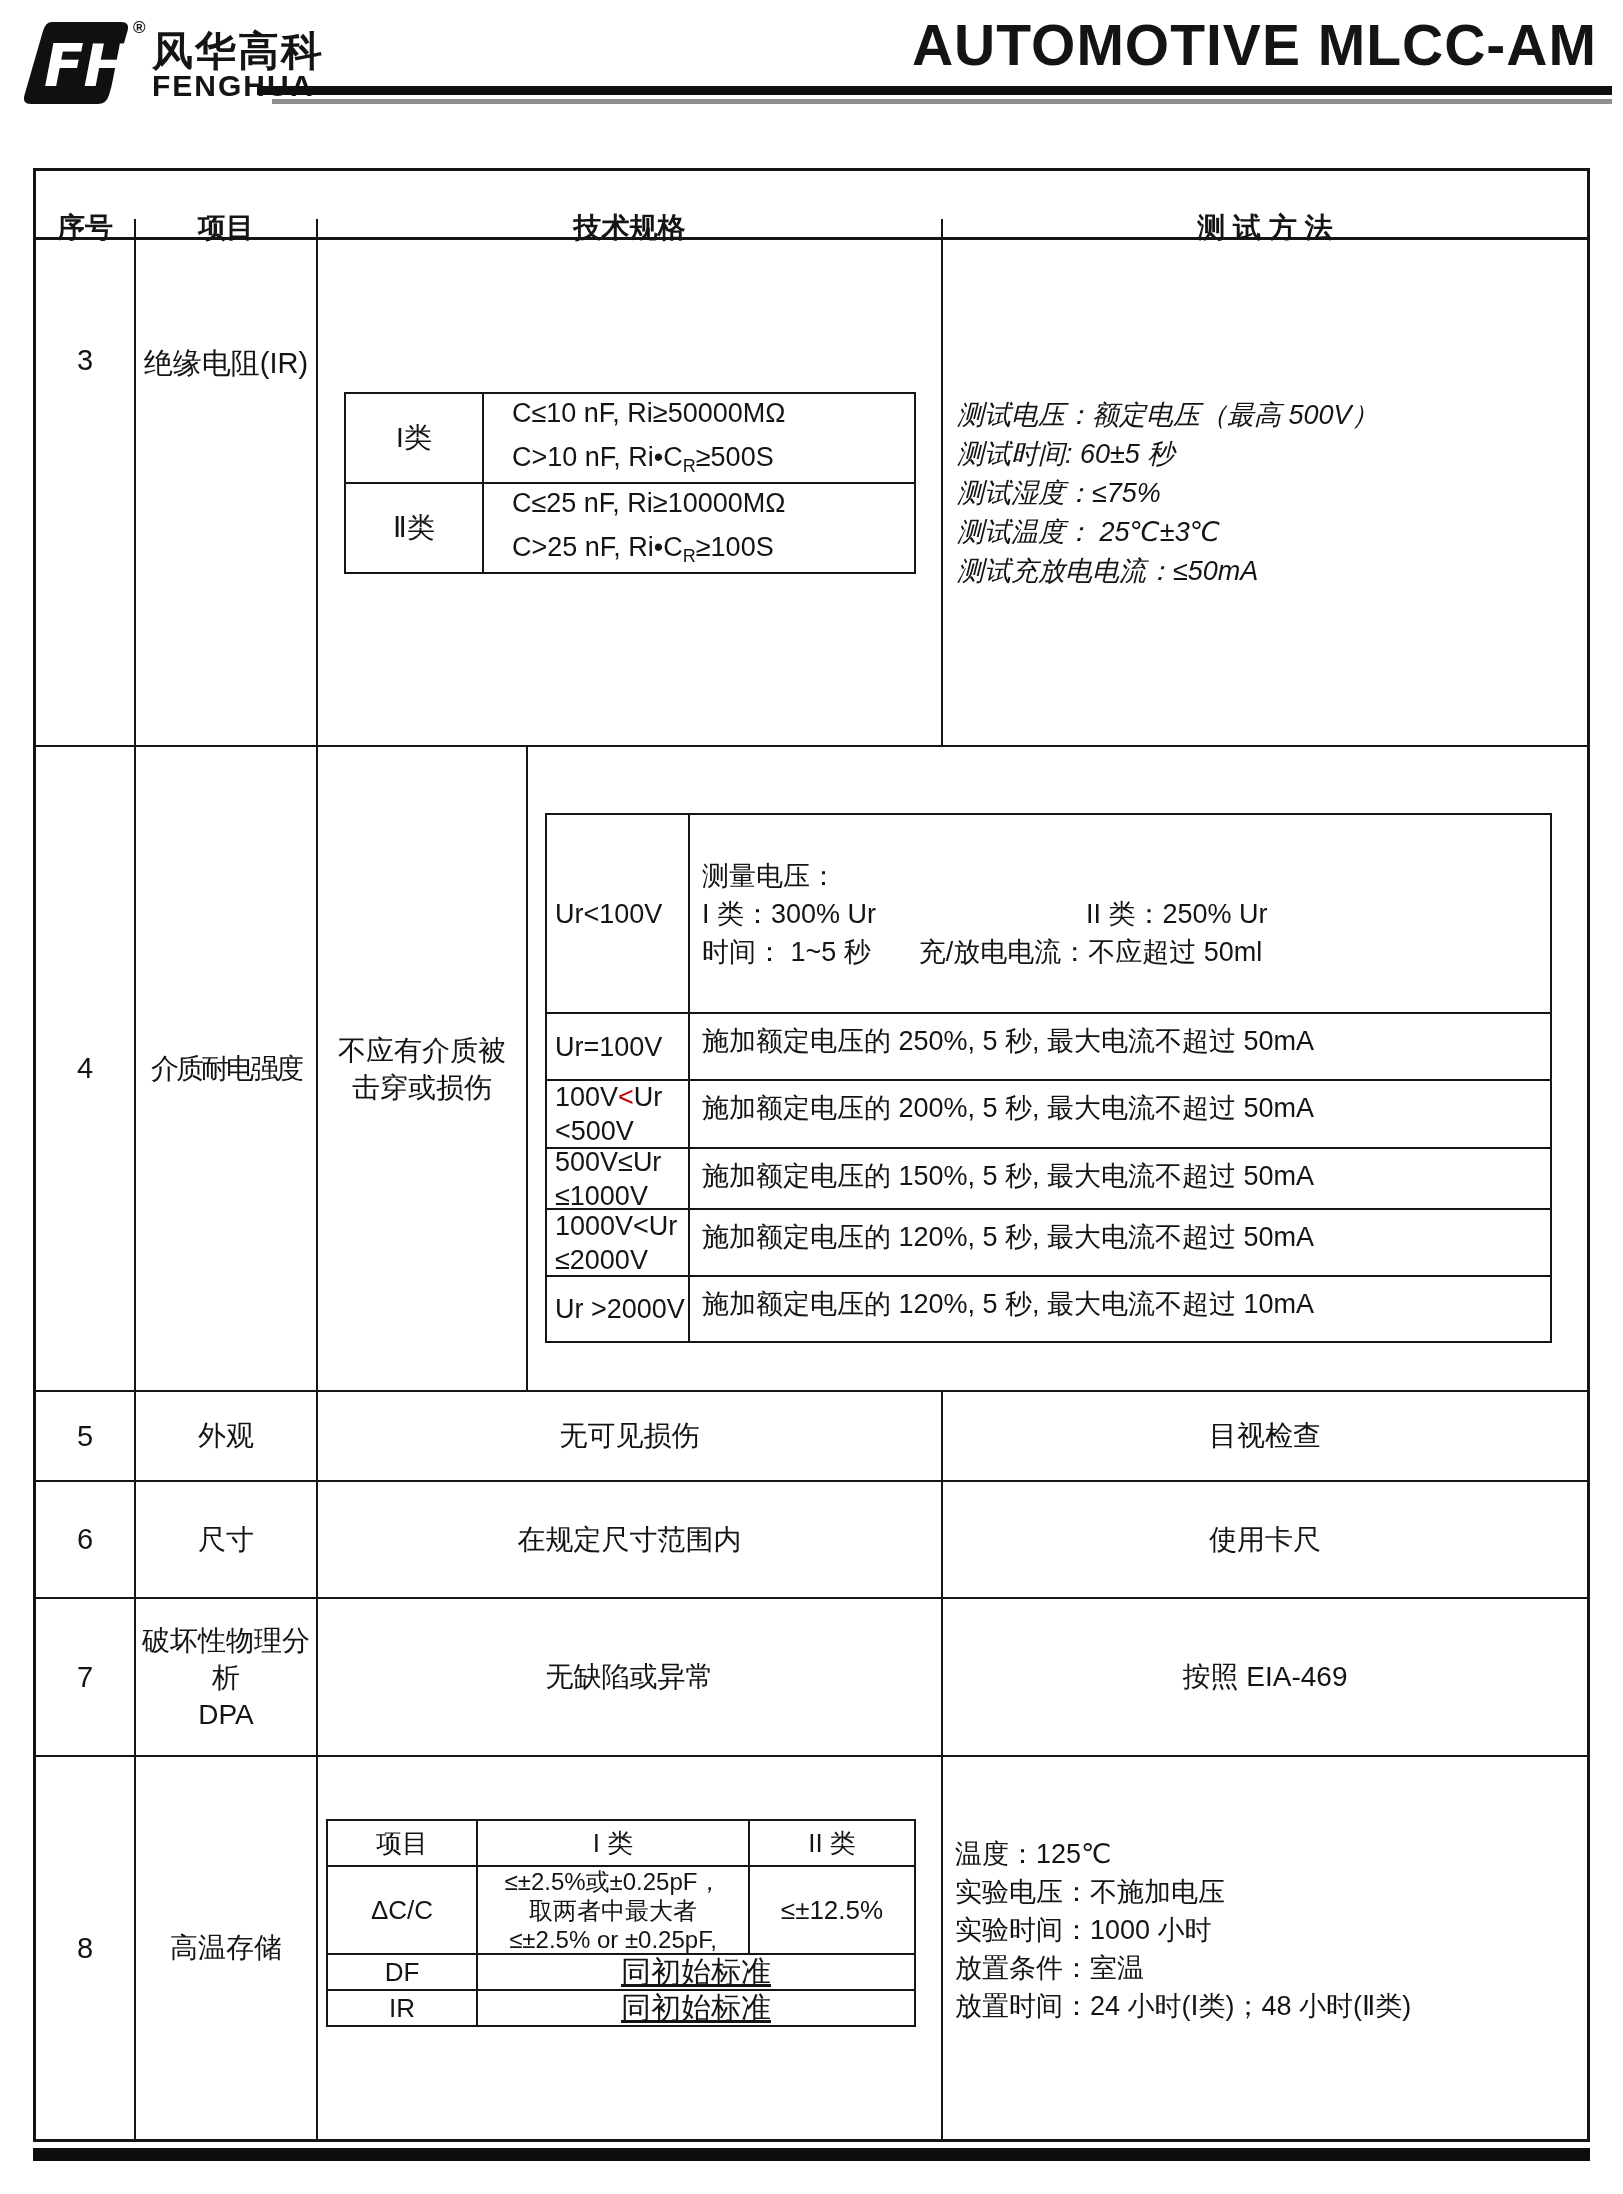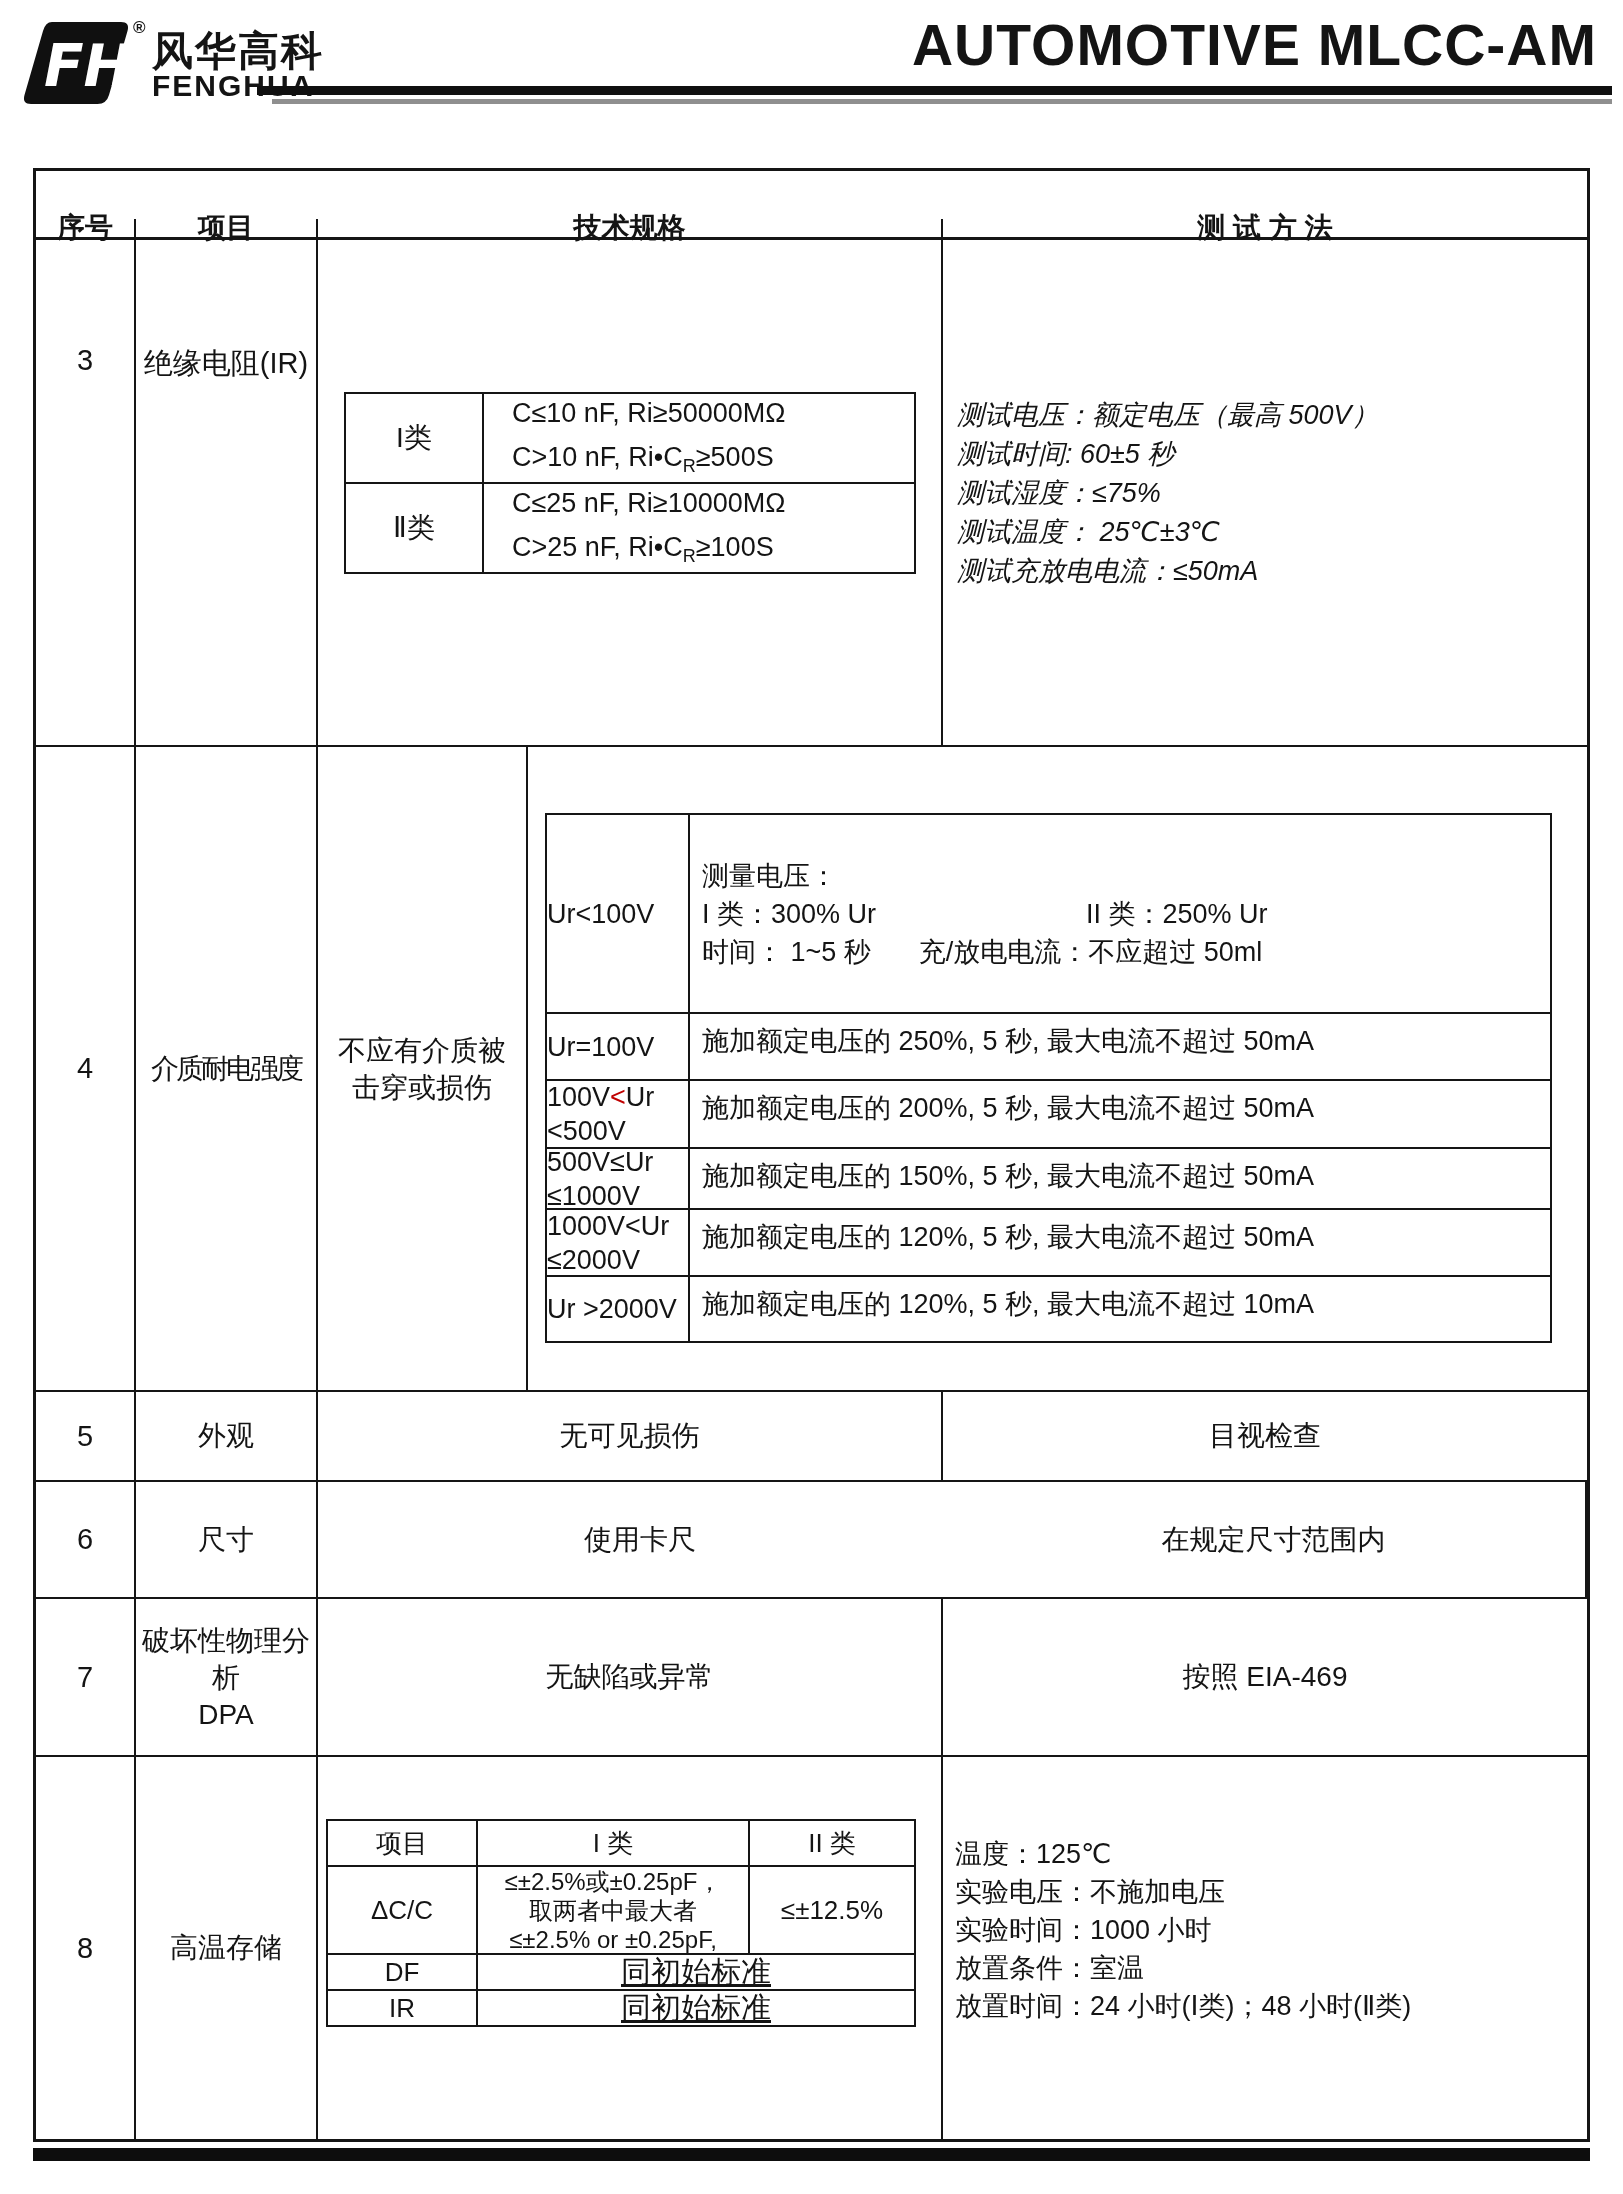--- a/index.html
+++ b/index.html
@@ -51,21 +51,21 @@
 
   
   .m3{padding:156px 0 0 14px;font-size:27px;line-height:39px;font-style:italic;}
   .m8{padding:78px 0 0 12px;font-size:27px;line-height:38px;}
 
   
   .dw-table{position:absolute;left:17px;top:66px;width:1007px;height:530px;border:2px solid #151515;
     box-sizing:border-box;display:flex;flex-direction:column;}
   .dw-row{display:flex;box-sizing:border-box;}
   .dw-row.b{border-top:2px solid #151515;}
-  .dw-label{width:143px;border-right:2px solid #151515;padding-left:0;display:flex;flex-direction:column;
+  .dw-label{width:143px;border-right:2px solid #151515;padding-left:8px;display:flex;flex-direction:column;
     justify-content:center;font-size:27px;line-height:34px;box-sizing:border-box;}
   .dw-content{flex:1;padding-left:12px;font-size:27px;box-sizing:border-box;}
   .dw-content.top{padding-top:9px;}
   .dw-content.mid{display:flex;flex-direction:column;justify-content:center;line-height:38px;}
   .ml210{margin-left:210px;}
   .ml60{margin-left:48px;}
   .red{color:#c00000;}
 
   
   .hts-table{position:absolute;left:8px;top:62px;width:590px;border:2px solid #151515;box-sizing:border-box;}
@@ -212,22 +212,22 @@
       <div class="cell c2 center">外观</div>
       <div class="cell c3 center">无可见损伤</div>
       <div class="cell c4 center last">目视检查</div>
     </div>
 
     <div class="trow" style="height:117px">
       <div class="cell c1 center">
           <span class="num">6</span>
         </div>
       <div class="cell c2 center">尺寸</div>
+      <div class="cell c3 center">在规定尺寸范围内</div>
       <div class="cell c4 center last">使用卡尺</div>
-      <div class="cell c3 center">在规定尺寸范围内</div>
     </div>
 
     <div class="trow" style="height:158px">
       <div class="cell c1 center">
           <span class="num">7</span>
         </div>
       <div class="cell c2 center-col">
         <div>破坏性物理分</div>
         <div>析</div>
         <div>DPA</div>

